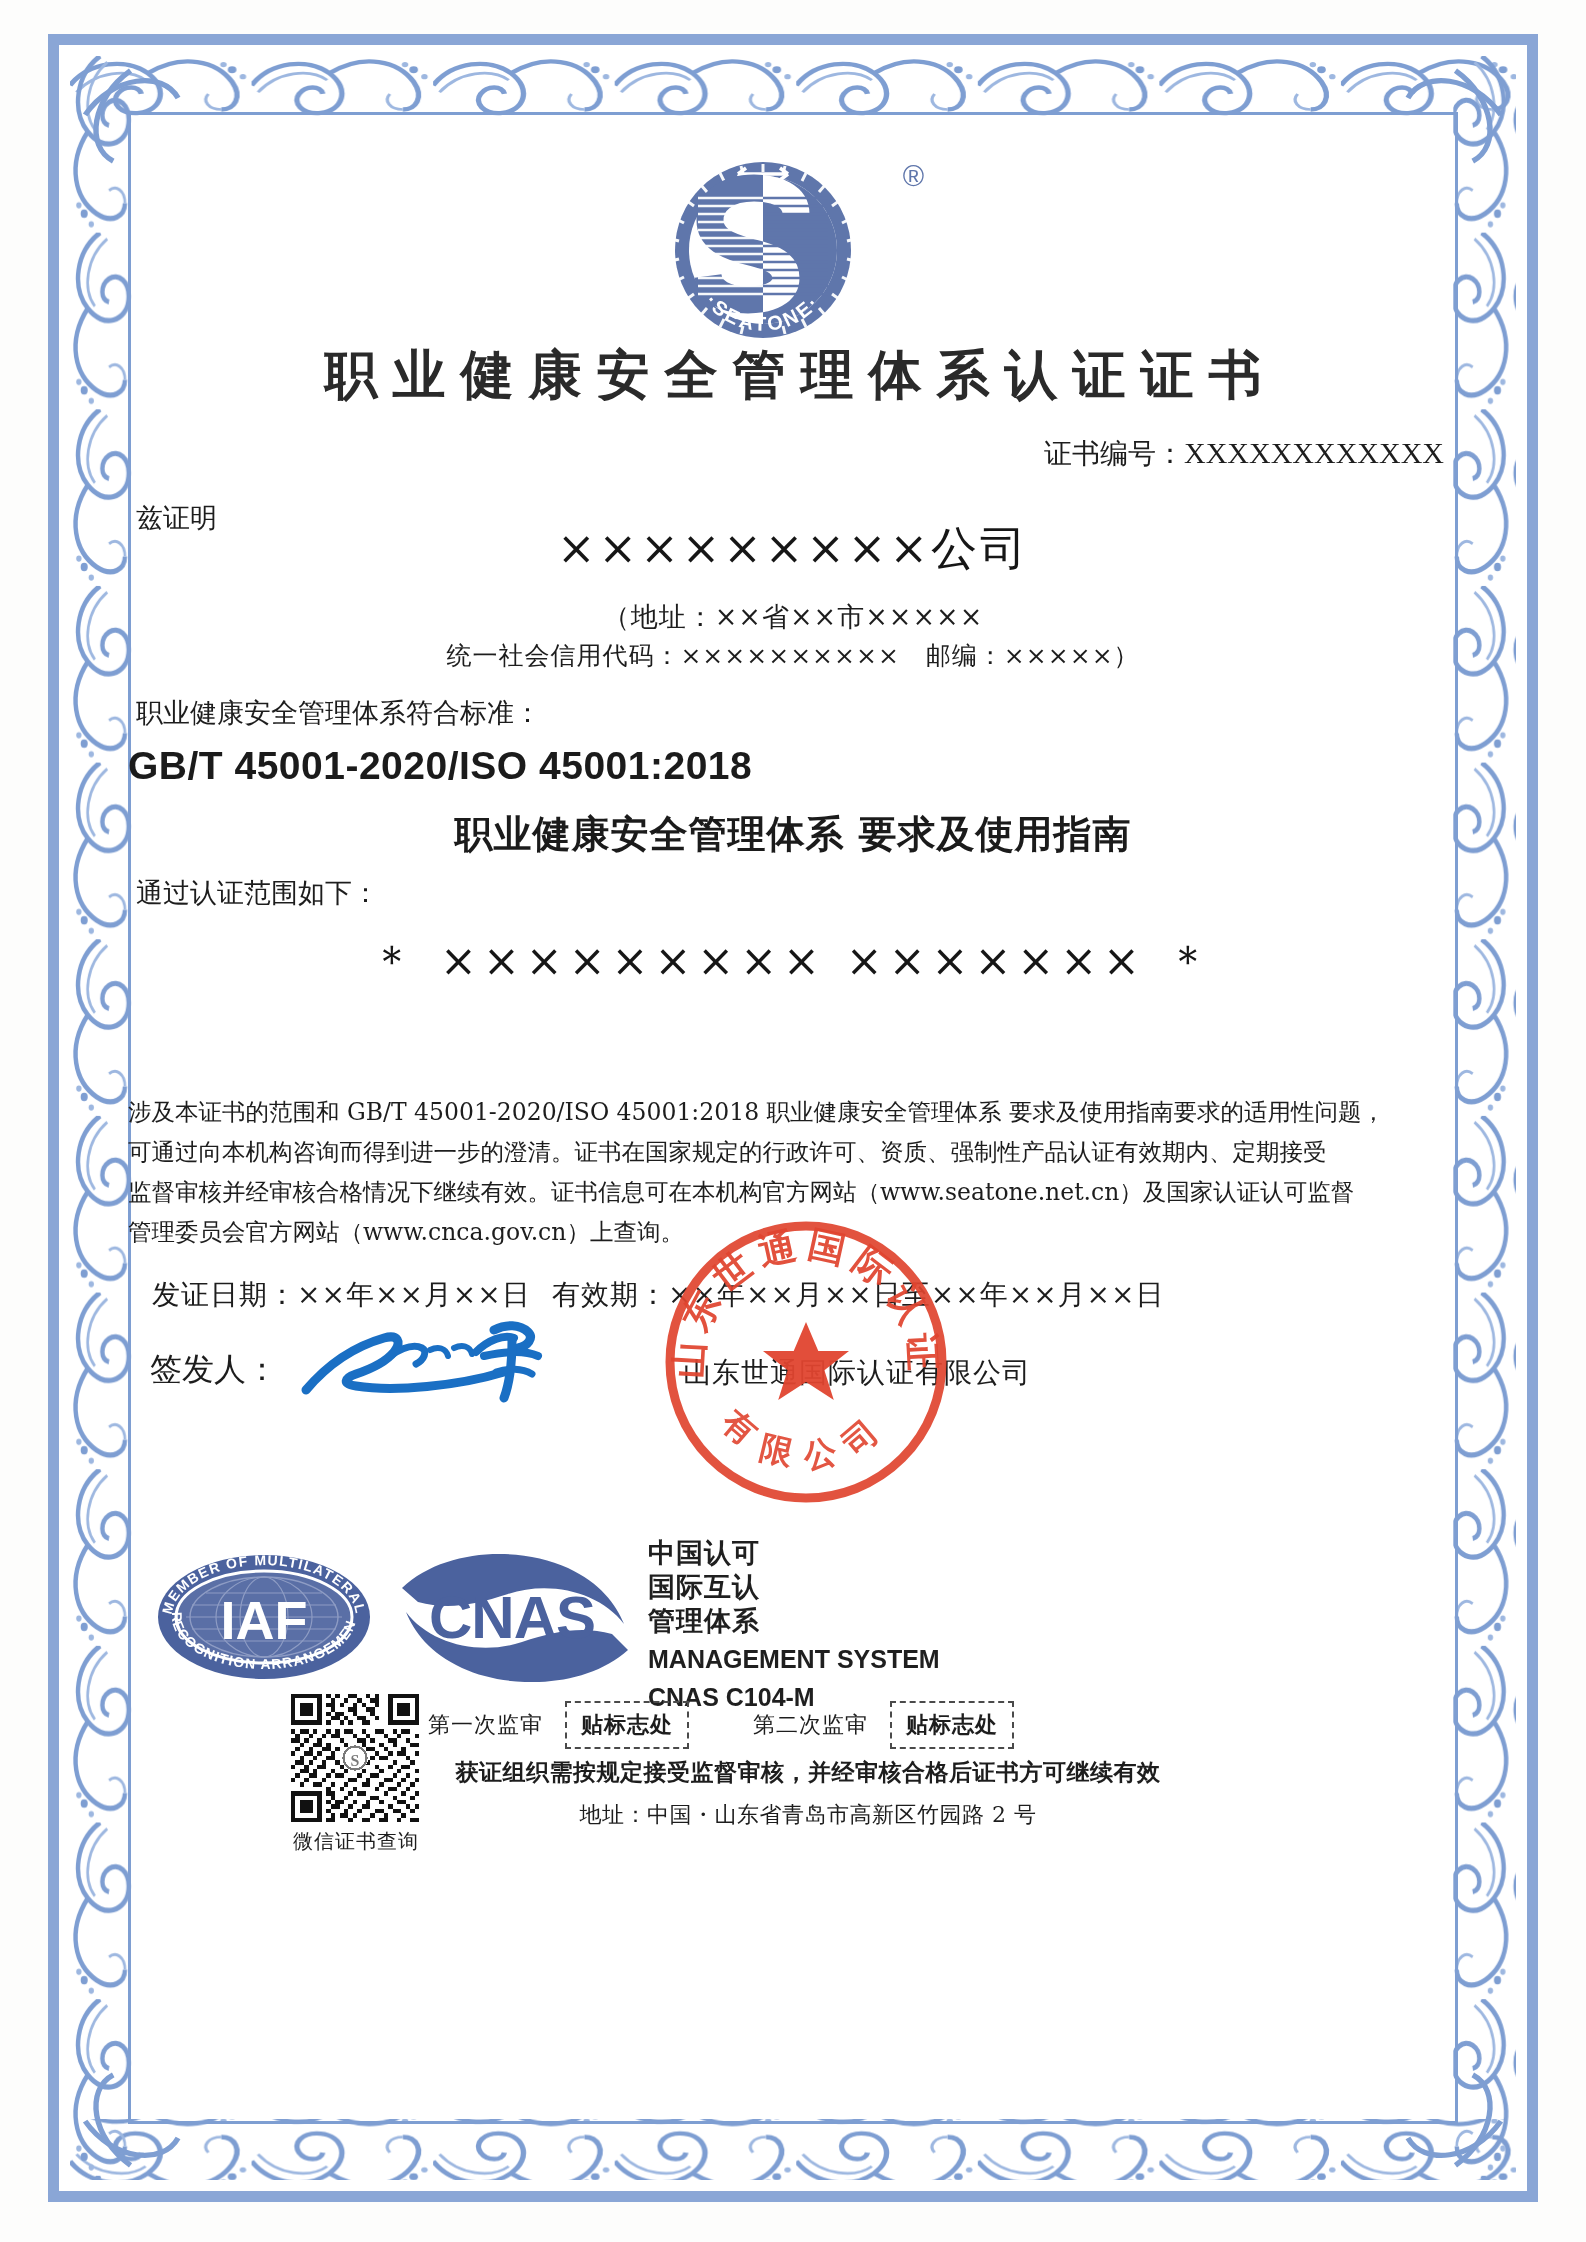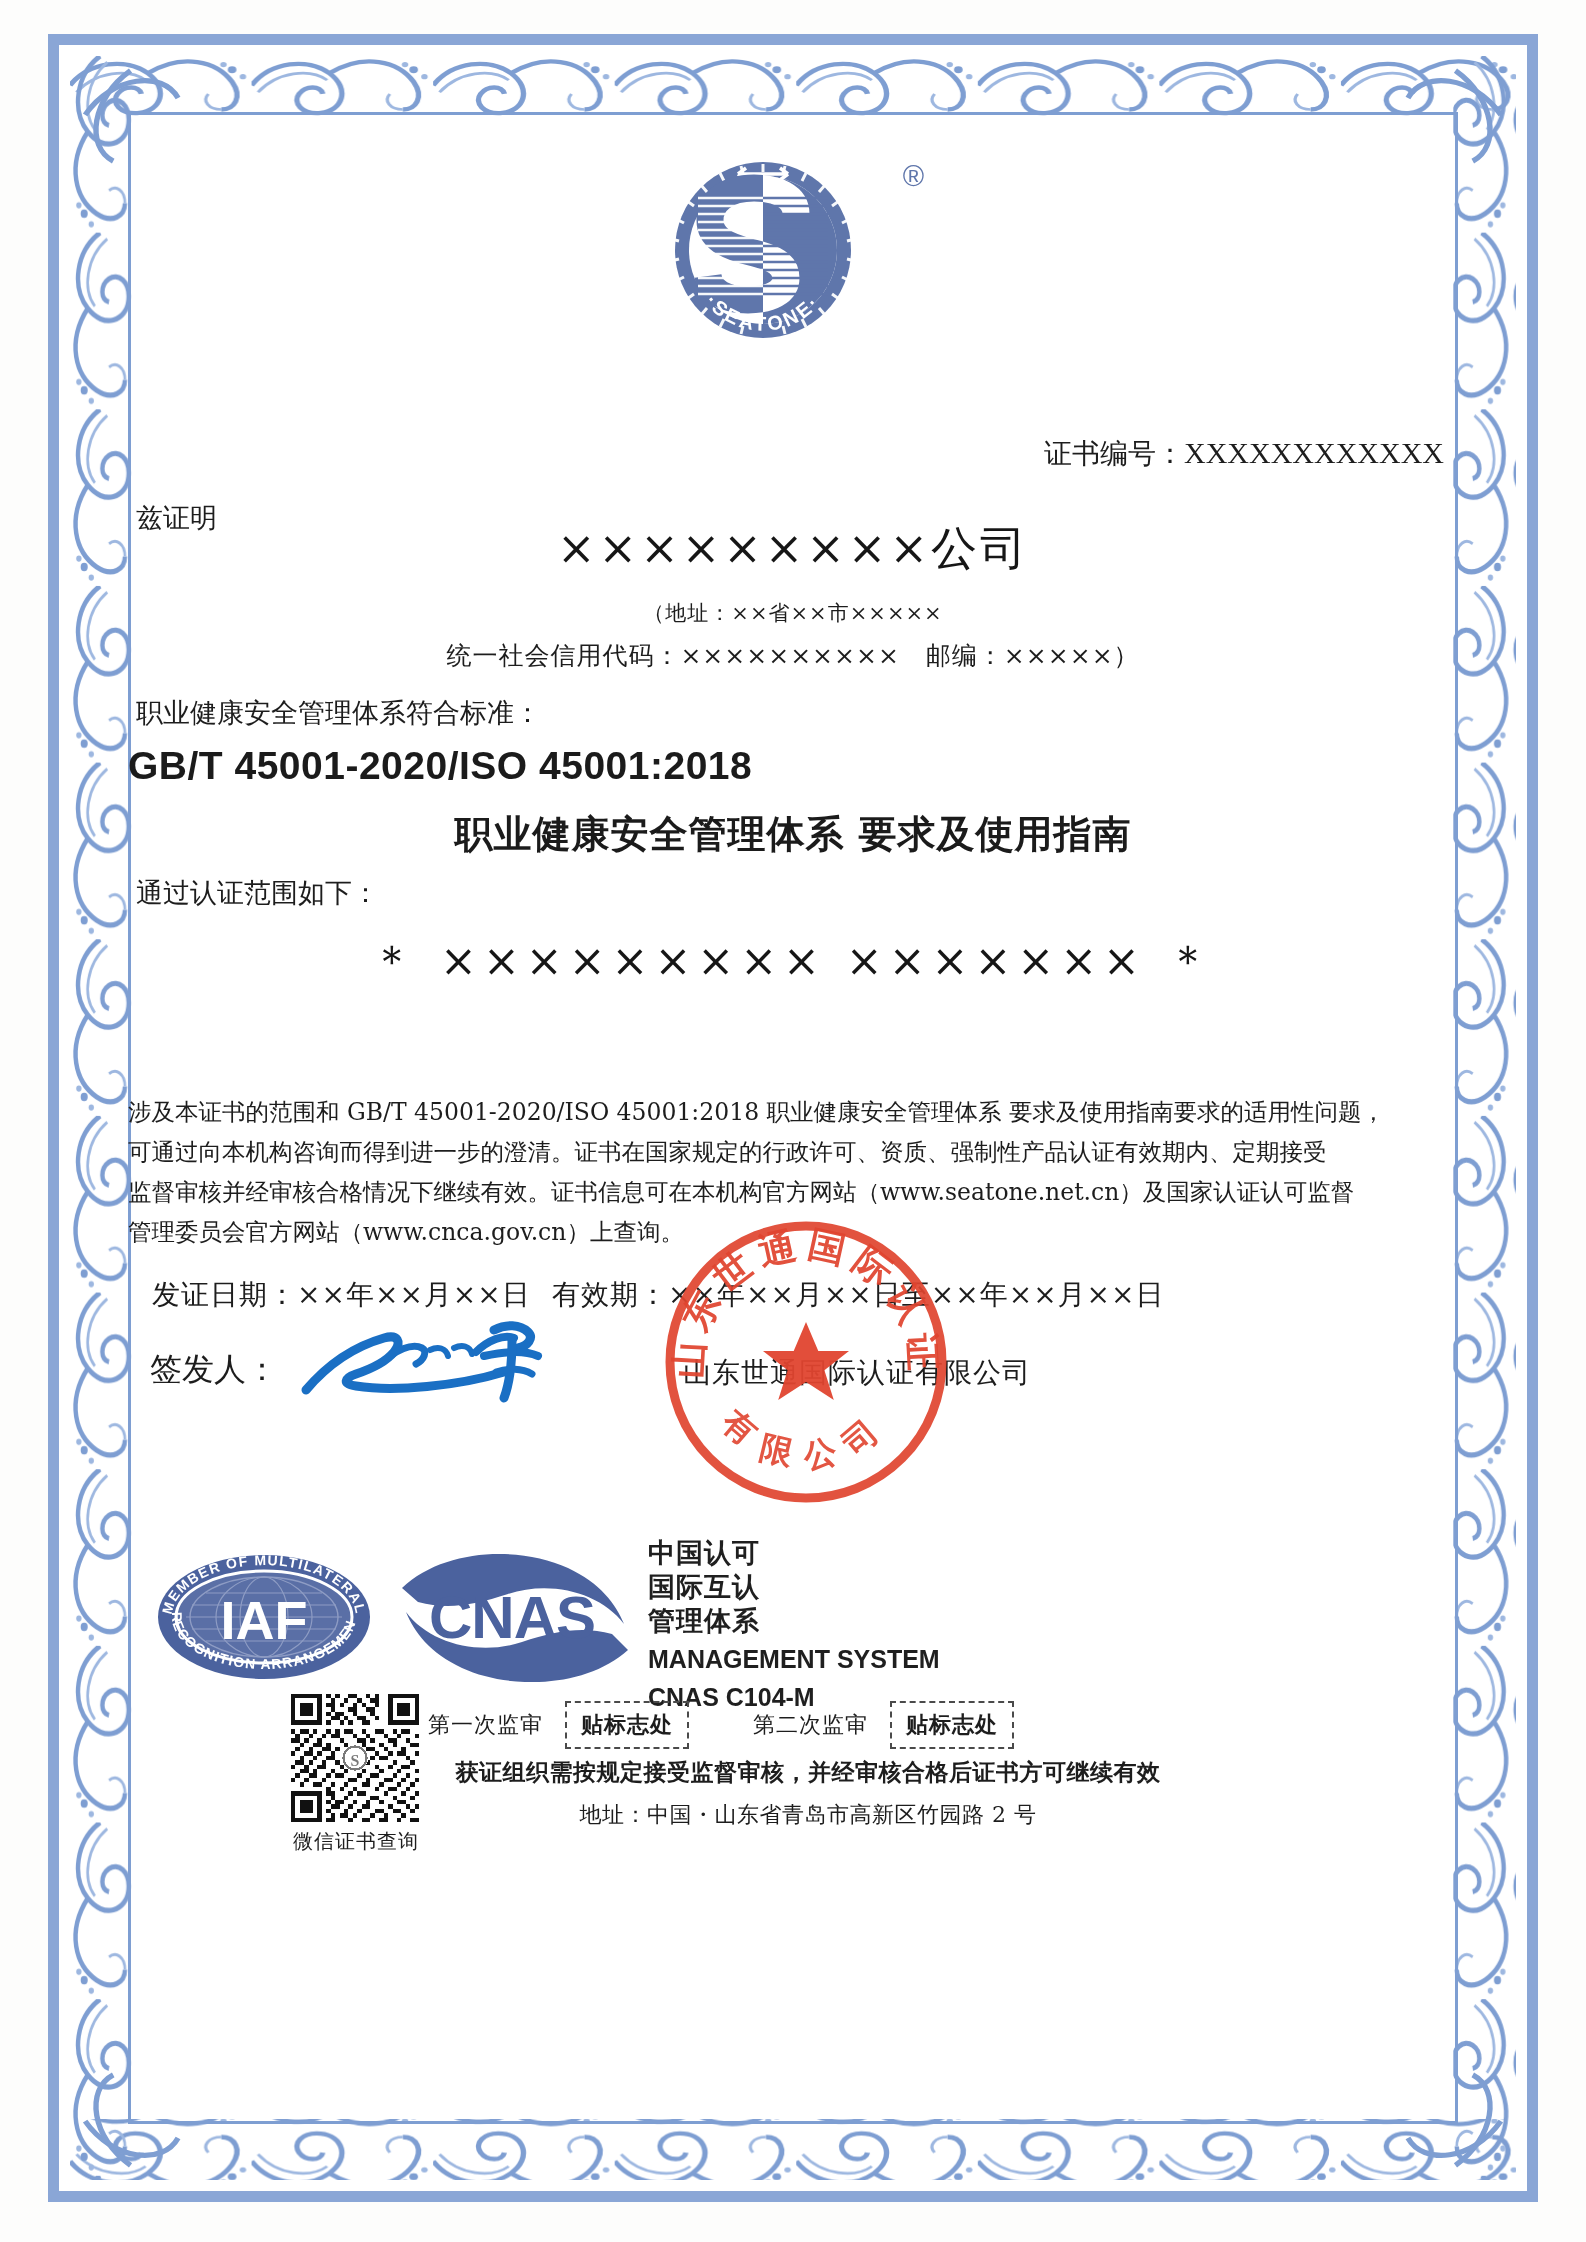--- a/index.html
+++ b/index.html
@@ -80,21 +80,21 @@
     position:absolute;left:0;right:0;top:406px;
     text-align:center;
     font-size:46px;color:#161616;
     font-family:"DejaVu Serif",serif;
     letter-spacing:3px;
     white-space:nowrap;
   }
 
   .addr1{
     position:absolute;left:0;right:0;top:487px;
-    text-align:center;font-size:21px;color:#1d1d1d;
+    text-align:center;font-size:27px;color:#1d1d1d;
     font-family:"DejaVu Serif",serif;letter-spacing:1px;
   }
   .addr2{
     position:absolute;left:0;right:0;top:527px;
     text-align:center;font-size:25px;color:#1d1d1d;
     font-family:"DejaVu Serif",serif;letter-spacing:1px;
   }
 
   .conform-lbl{
     position:absolute;left:8px;top:583px;
@@ -391,20 +391,21 @@
 
           <path id="arcpath" d="M30,140 A74,74 0 0 0 160,140" fill="none"></path>
           <text font-family="Liberation Sans, sans-serif" font-size="20" font-weight="700" fill="#ffffff" letter-spacing="3">
             <textPath href="#arcpath" startOffset="50%" text-anchor="middle">·SEATONE·</textPath>
           </text>
         </svg>
         <span class="reg-mark">®</span>
       </div>
     </div>
 
+    <div class="cert-title">职业健康安全管理体系认证证书</div>
 
     <div class="cert-no">
       <span class="lbl">证书编号：</span><span class="val">XXXXXXXXXXXX</span>
     </div>
 
     <div class="zizhengming">兹证明</div>
 
     <div class="company">×××××××××公司</div>
 
     <div class="addr1">（地址：××省××市×××××</div>

